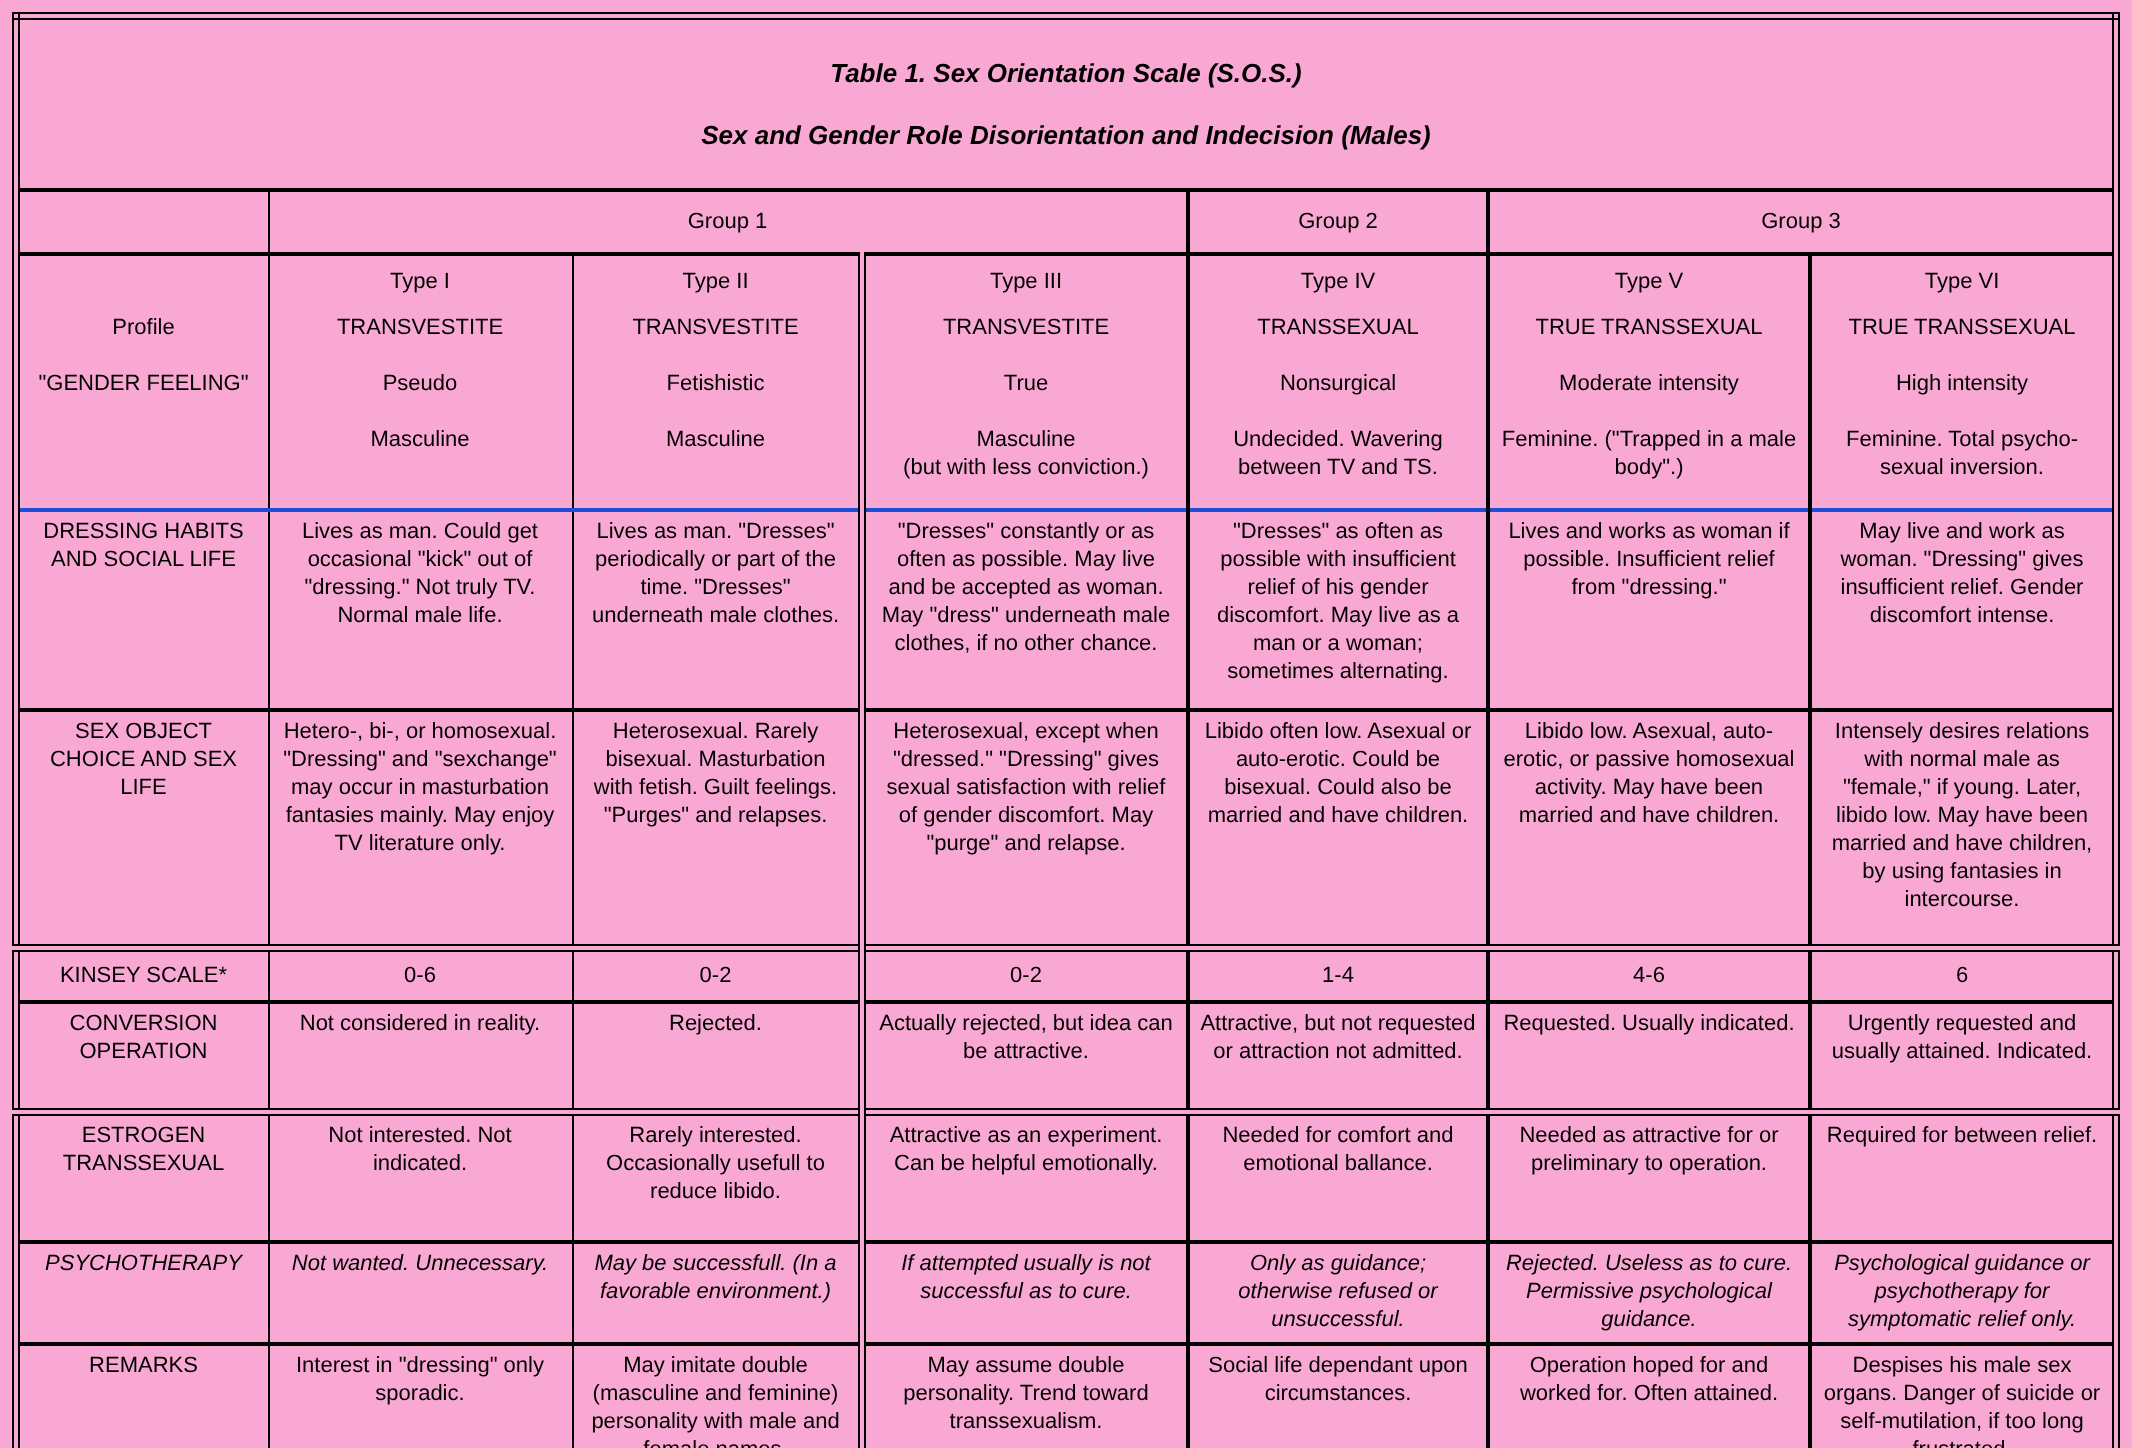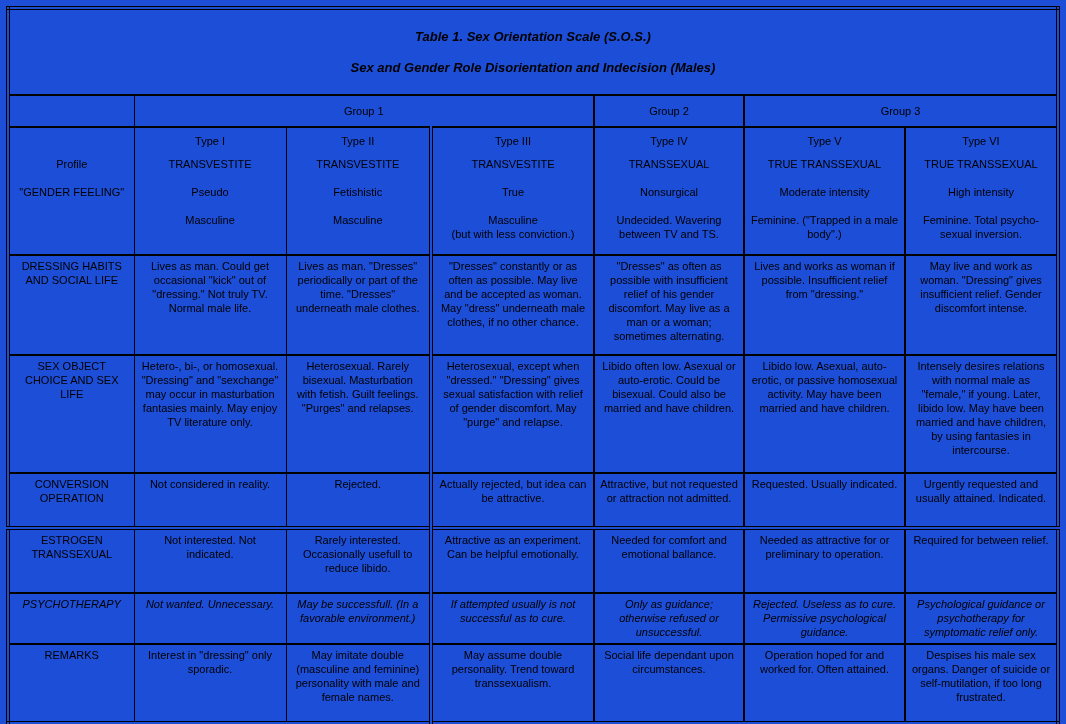--- a/index.html
+++ b/index.html
@@ -1,29 +1,29 @@
 <!DOCTYPE html>
 <html><head>
 <meta charset="utf-8">
 <style>
   html,body{margin:0;padding:0;background:#fff;}
   body{font-family:"Liberation Sans","DejaVu Sans",sans-serif;color:#000;}
-  .page{width:1066px;height:724px;box-sizing:border-box;padding:6px;background:#1d4ed8;}
+  .page{width:1066px;height:724px;box-sizing:border-box;padding:6px;background:#f9a8d4;}
   table.sos{border-collapse:collapse;table-layout:fixed;width:1052px;border:4px double #000;}
   td{border:1px solid #000;padding:3px 5px;vertical-align:top;text-align:center;
      font-size:11px;line-height:14px;white-space:pre-line;overflow:hidden;}
   
   tr.r-title td{border-bottom:2px solid #000;vertical-align:middle;padding:4px;}
   .title-line{font-size:13px;font-weight:bold;font-style:italic;line-height:17px;white-space:normal;}
   
   tr.r-group td{border-top:2px solid #000;border-bottom:2px solid #000;vertical-align:middle;height:24px;}
   tr.r-type td{border-top:2px solid #000;border-bottom:0;vertical-align:middle;height:20px;margin-left:14px;}
   tr.r-profile td{border-top:0;height:94px;}
   
-  tr.r-dressing td{border-top:2px solid #000000;height:92px;}
+  tr.r-dressing td{border-top:2px solid #1d4ed8;height:92px;}
   tr.r-sexobj td{border-top:2px solid #000;height:110px;}
   tr.r-kinsey td{border-top:4px double #000;height:18px;vertical-align:middle;}
   tr.r-conversion td{border-top:2px solid #000;height:46px;}
   tr.r-estrogen td{border-top:4px double #000;height:56px;}
   tr.r-psycho td{border-top:2px solid #000;height:43px;font-style:italic;}
   tr.r-remarks td{border-top:2px solid #000;height:70px;}
   
   td.v-dbl{border-left:4px double #000;}
   td.v-thk{border-left:2px solid #000;border-radius:11px;}
 </style>
@@ -117,20 +117,29 @@
     <tr class="r-sexobj">
       <td>SEX OBJECT CHOICE AND SEX LIFE</td>
       <td>Hetero-, bi-, or homosexual. "Dressing" and "sexchange" may occur in masturbation fantasies mainly. May enjoy TV literature only.</td>
       <td>Heterosexual. Rarely bisexual. Masturbation with fetish. Guilt feelings. "Purges" and relapses.</td>
       <td class="v-dbl">Heterosexual, except when "dressed." "Dressing" gives sexual satisfaction with relief of gender discomfort. May "purge" and relapse.</td>
       <td class="v-thk">Libido often low. Asexual or auto-erotic. Could be bisexual. Could also be married and have children.</td>
       <td class="v-thk">Libido low. Asexual, auto-erotic, or passive homosexual activity. May have been married and have children.</td>
       <td class="v-thk">Intensely desires relations with normal male as "female," if young. Later, libido low. May have been married and have children, by using fantasies in intercourse.</td>
     </tr>
 
+    <tr class="r-kinsey">
+      <td>KINSEY SCALE*</td>
+      <td>0-6</td>
+      <td>0-2</td>
+      <td class="v-dbl">0-2</td>
+      <td class="v-thk">1-4</td>
+      <td class="v-thk">4-6</td>
+      <td class="v-thk">6</td>
+    </tr>
 
     <tr class="r-conversion">
       <td>CONVERSION OPERATION</td>
       <td>Not considered in reality.</td>
       <td>Rejected.</td>
       <td class="v-dbl">Actually rejected, but idea can be attractive.</td>
       <td class="v-thk">Attractive, but not requested or attraction not admitted.</td>
       <td class="v-thk">Requested. Usually indicated.</td>
       <td class="v-thk">Urgently requested and usually attained. Indicated.</td>
     </tr>

